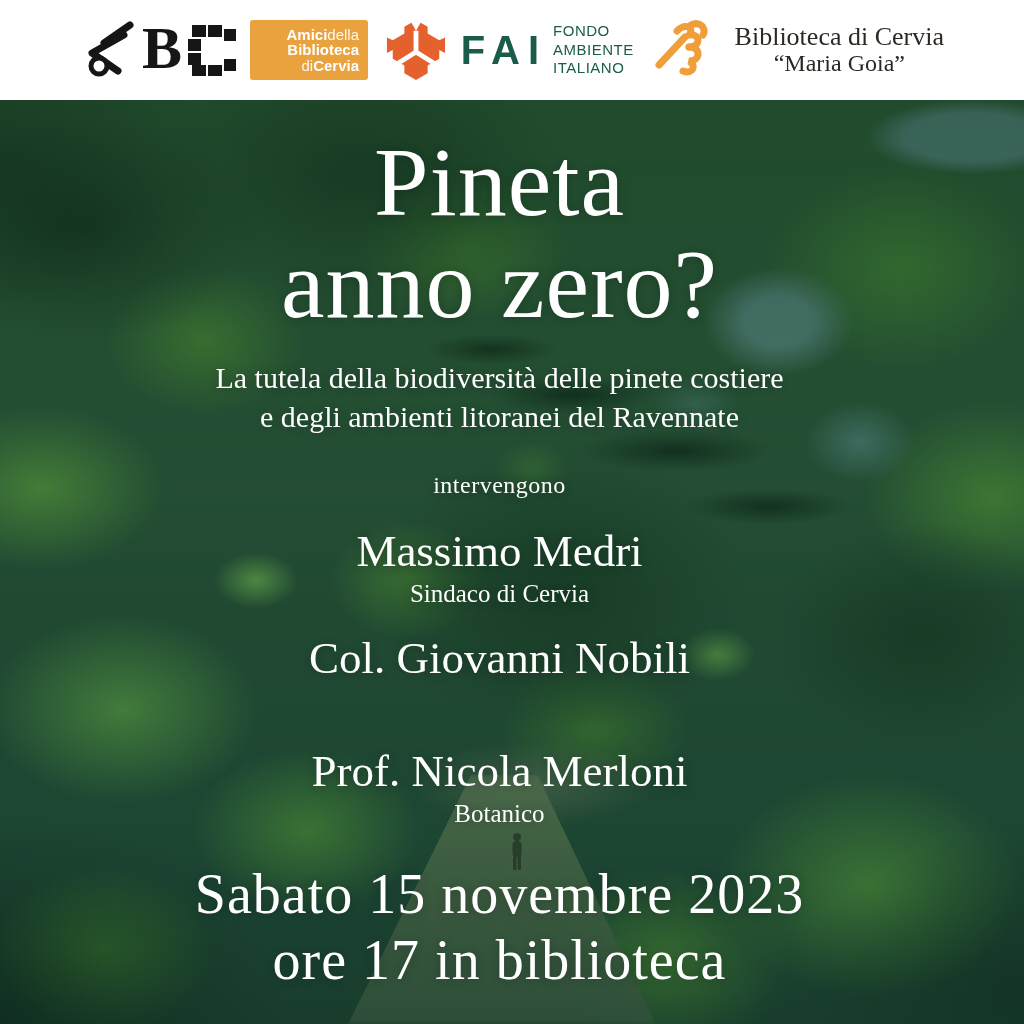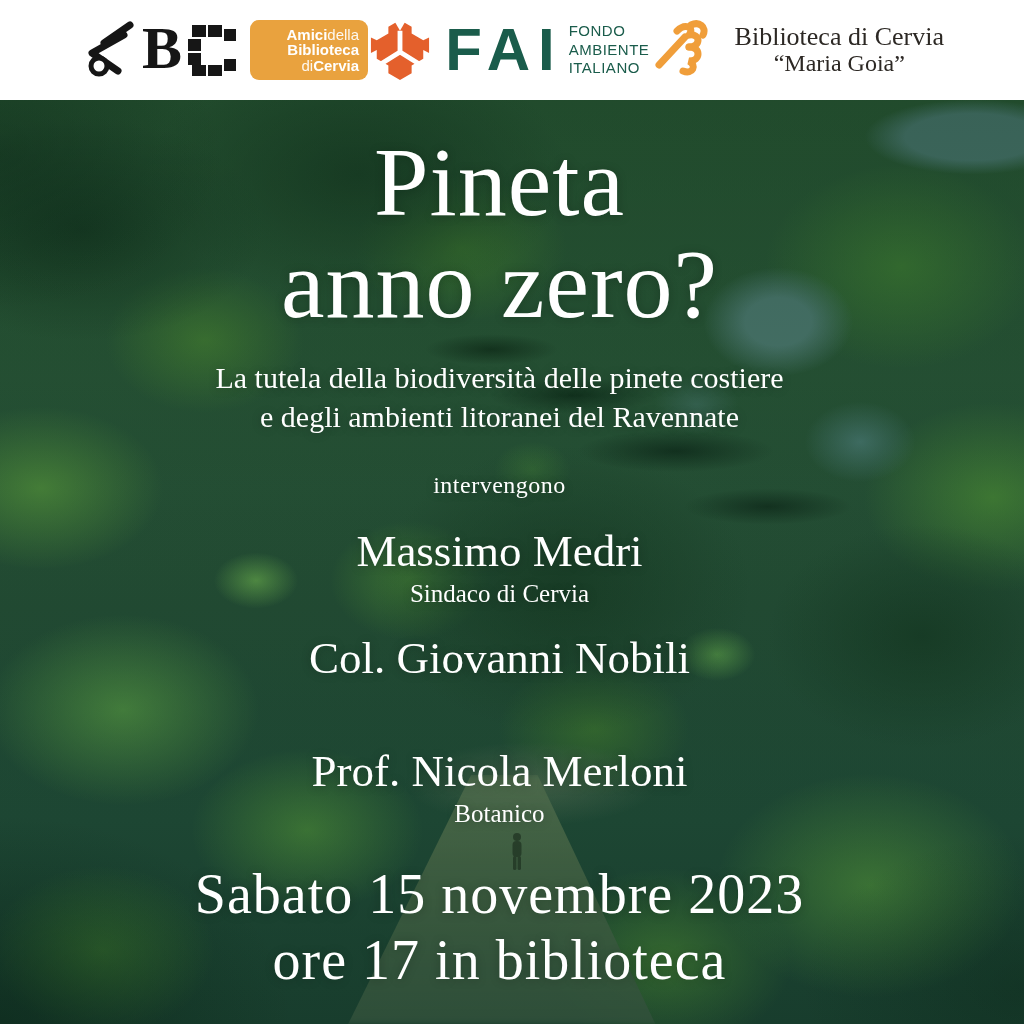--- a/index.html
+++ b/index.html
@@ -17,33 +17,33 @@
   }
   .logo-group { display:flex; align-items:center; }
 
   
   .abc-mark { display:flex; align-items:center; gap:4px; }
   .abc-letter-b {
     font-family:"Liberation Serif",serif; font-weight:bold; font-size:60px;
     color:#161616; line-height:1; transform:translateY(-2px);
   }
   .amici-badge {
-    margin-left:12px; background:#E9A23E; border-radius:9px;
+    margin-left:12px; background:#E9A23E; border-radius:3px;
     width:118px; padding:7px 9px 7px 6px; text-align:right;
     font-family:"Liberation Sans",sans-serif; color:#ffffff;
     font-size:15px; line-height:1.02;
   }
   .amici-badge .b { font-weight:bold; }
   .amici-badge .l { font-weight:normal; opacity:.92; }
 
   
   .fai-acronym {
     margin-left:14px;
     font-family:"Liberation Sans",sans-serif; font-weight:bold;
-    font-size:60px; letter-spacing:8px; color:#1A5C4B; line-height:1;
+    font-size:40px; letter-spacing:8px; color:#1A5C4B; line-height:1;
   }
   .fai-name {
     margin-left:6px; font-family:"Liberation Sans",sans-serif;
     font-size:15px; line-height:1.25; letter-spacing:.5px; color:#1A5C4B;
   }
 
   
   .library-text { margin-left:24px; color:#2c2824; text-align:center; }
   .library-line1 { font-size:26px; line-height:1.05; }
   .library-line2 { font-size:24px; line-height:1.1; }

